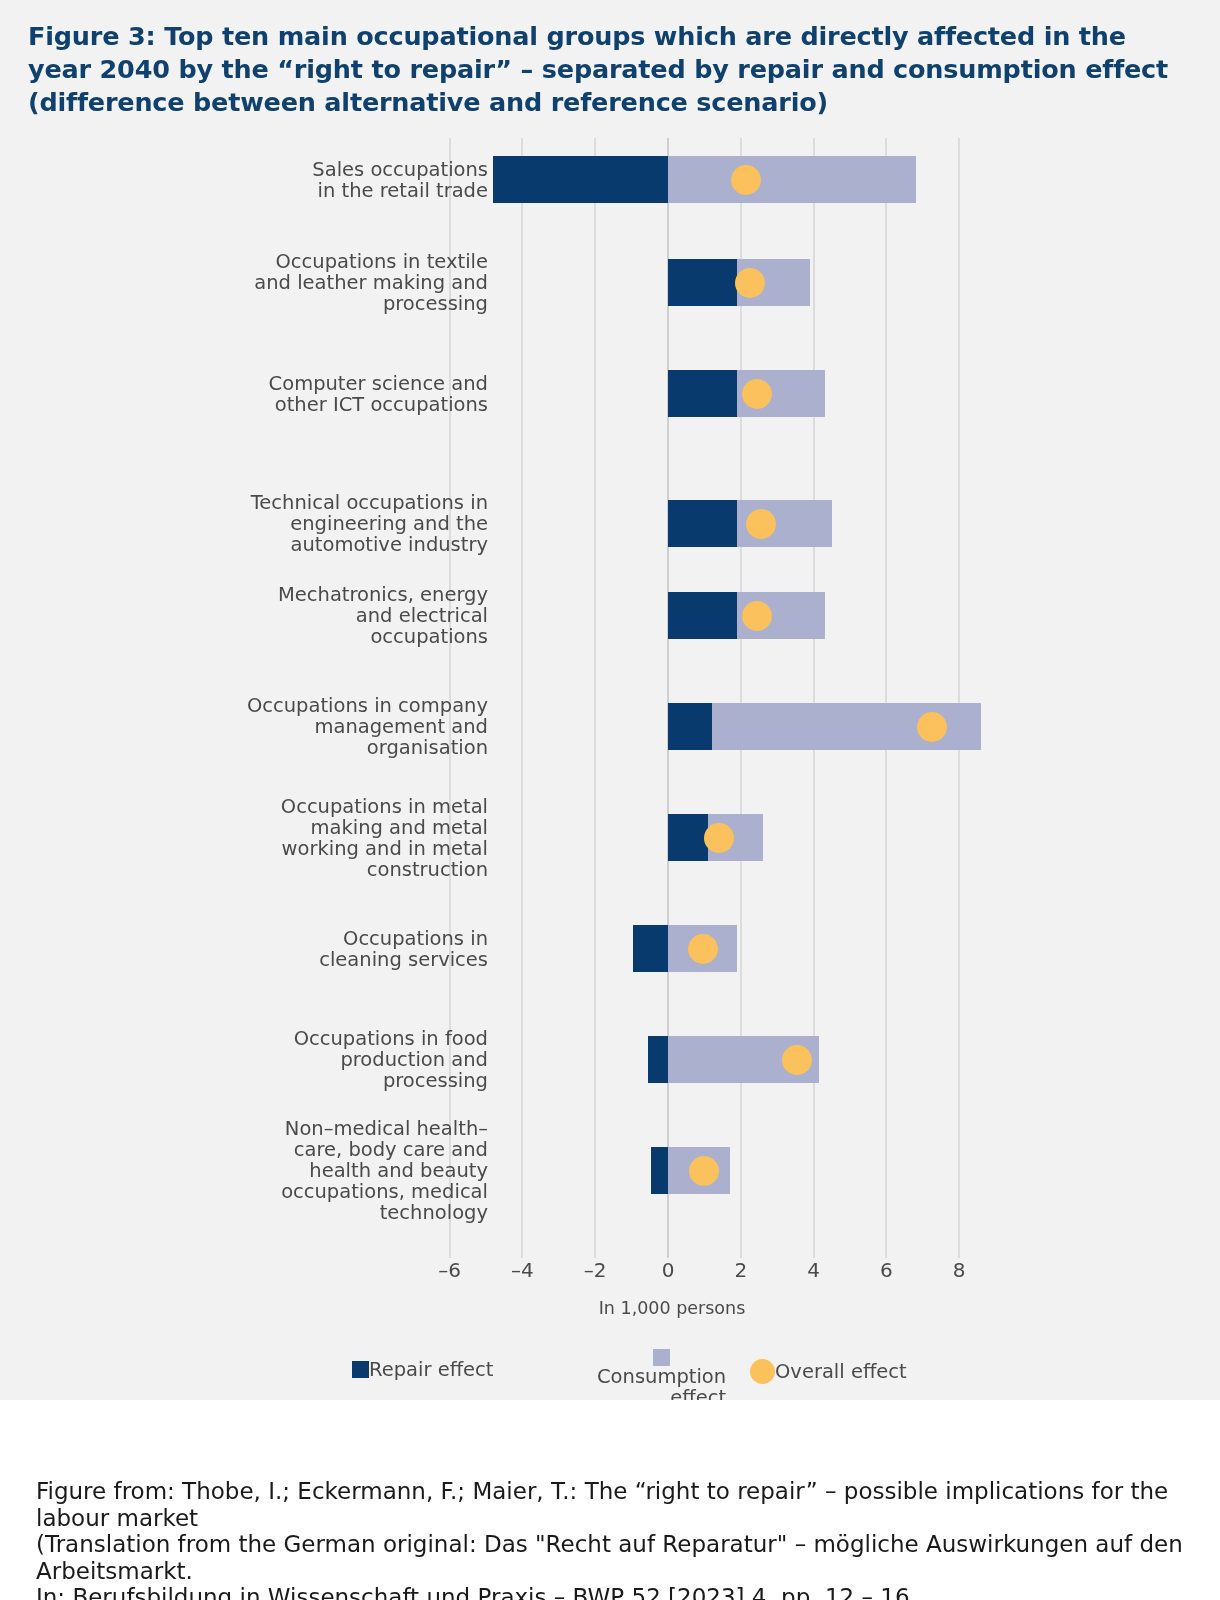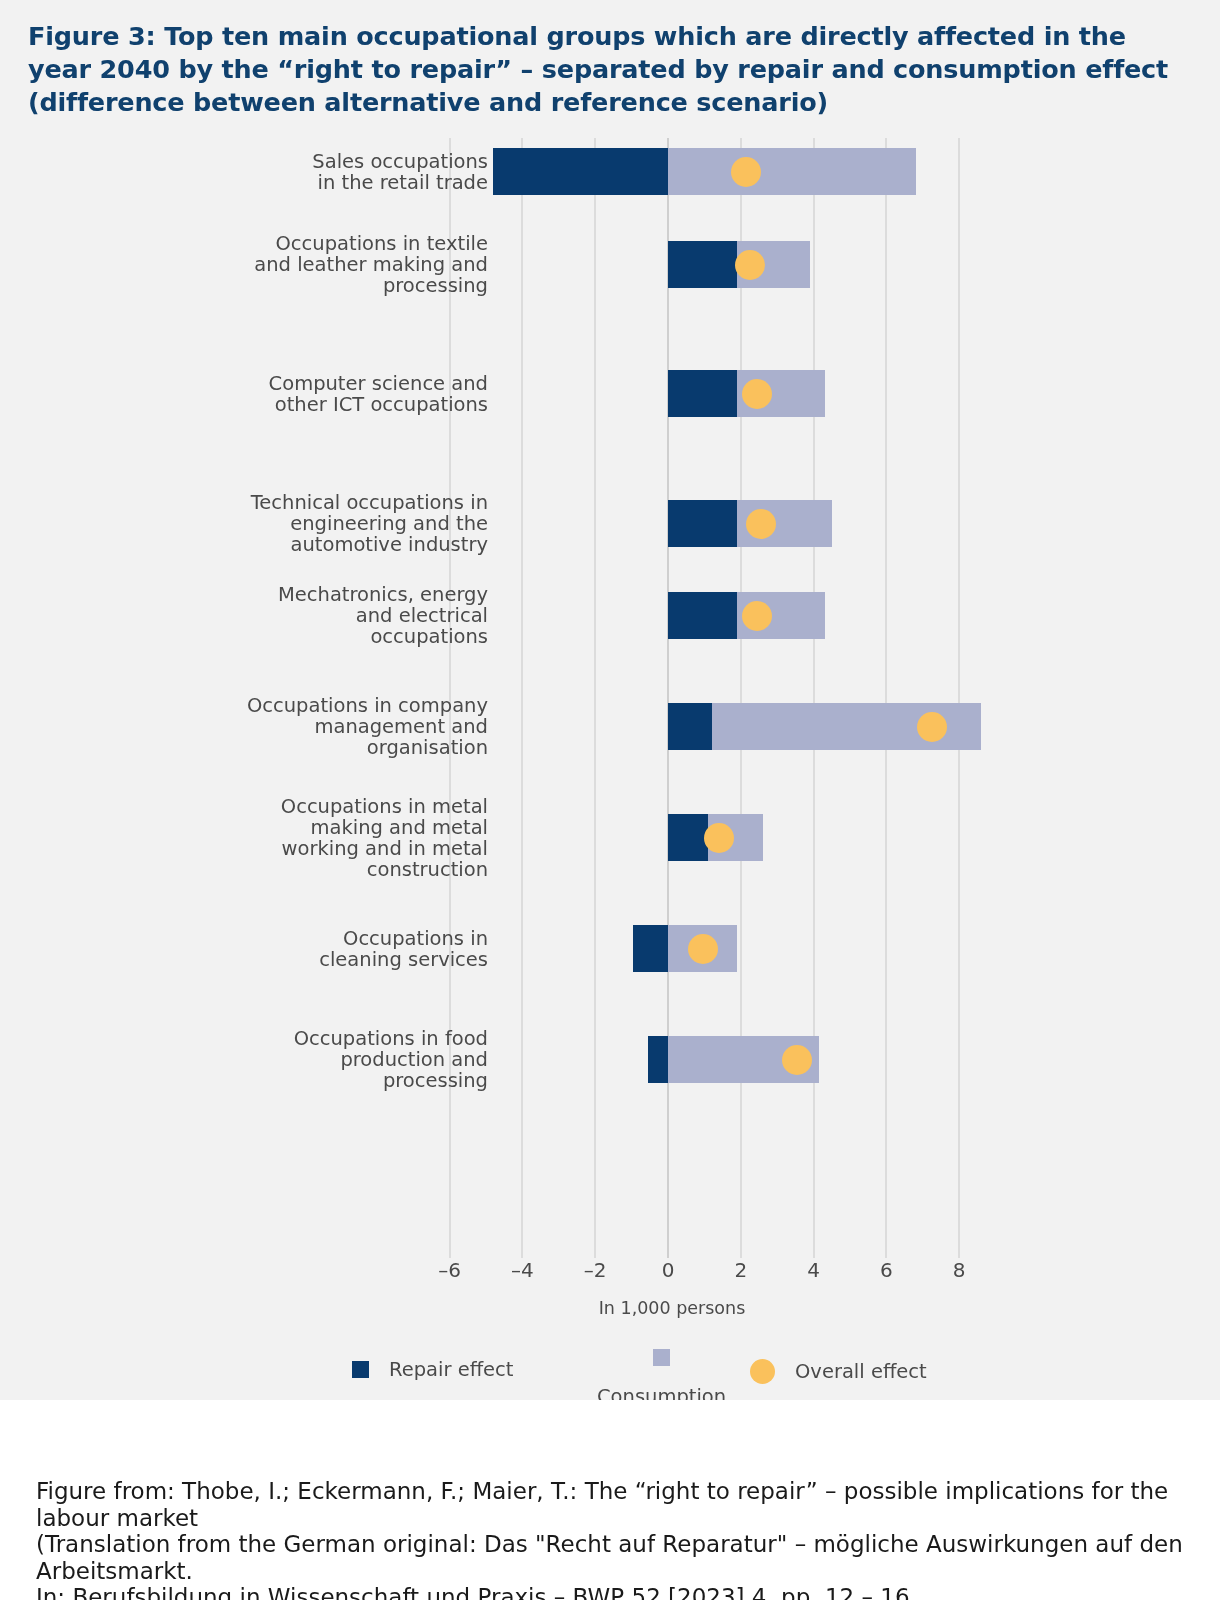--- a/index.html
+++ b/index.html
@@ -132,21 +132,21 @@
     position: absolute;
     top: 1215px;
     left: 0;
     width: 1220px;
     height: 50px;
   }
   .legend-item {
     position: absolute;
     display: flex;
     align-items: center;
-    gap: 20px;
+    gap: 0;
     text-align: right;
   }
   .legend-swatch-sq {
     width: 17px;
     height: 17px;
     flex: 0 0 auto;
   }
   .legend-swatch-dot {
     width: 25px;
     height: 25px;
@@ -212,28 +212,28 @@
         <div class="gridline" style="left: 448.6px;"></div>
         <div class="gridline" style="left: 521.4px;"></div>
         <div class="gridline" style="left: 594.2px;"></div>
         <div class="gridline zero" style="left: 667px;"></div>
         <div class="gridline" style="left: 739.8px;"></div>
         <div class="gridline" style="left: 812.6px;"></div>
         <div class="gridline" style="left: 885.4px;"></div>
         <div class="gridline" style="left: 958.2px;"></div>
       </div>
     <div class="rows" id="rows">
-        <div class="row" style="top: 0px; height: 111px;">
+        <div class="row" style="top: 8px; height: 111px;">
           <div class="cat-label" style="top: 12.5px;">Sales occupations
 in the retail trade</div>
           <div class="bar bar-consumption" style="left: 668px; width: 247.52px; top: 10px;"></div>
           <div class="bar bar-repair" style="left: 493.28px; width: 174.72px; top: 10px;"></div>
           <div class="dot" style="left: 731.26px; top: 18.5px;"></div>
         </div>
-        <div class="row" style="top: 93px; height: 111px;">
+        <div class="row" style="top: 111px; height: 111px;">
           <div class="cat-label" style="top: 2px;">Occupations in textile
 and leather making and
 processing</div>
           <div class="bar bar-consumption" style="left: 737.16px; width: 72.8px; top: 10px;"></div>
           <div class="bar bar-repair" style="left: 668px; width: 69.16px; top: 10px;"></div>
           <div class="dot" style="left: 734.9px; top: 18.5px;"></div>
         </div>
         <div class="row" style="top: 222px; height: 111px;">
           <div class="cat-label" style="top: 12.5px;">Computer science and
 other ICT occupations</div>
@@ -281,20 +281,30 @@
           <div class="bar bar-repair" style="left: 633.42px; width: 34.58px; top: 10px;"></div>
           <div class="dot" style="left: 687.58px; top: 18.5px;"></div>
         </div>
         <div class="row" style="top: 888px; height: 111px;">
           <div class="cat-label" style="top: 2px;">Occupations in food
 production and
 processing</div>
           <div class="bar bar-consumption" style="left: 668px; width: 151.06px; top: 10px;"></div>
           <div class="bar bar-repair" style="left: 647.98px; width: 20.02px; top: 10px;"></div>
           <div class="dot" style="left: 782.22px; top: 18.5px;"></div>
+        </div>
+        <div class="row" style="top: 999px; height: 111px;">
+          <div class="cat-label" style="top: -19px;">Non–medical health–
+care, body care and
+health and beauty
+occupations, medical
+technology</div>
+          <div class="bar bar-consumption" style="left: 668px; width: 61.88px; top: 10px;"></div>
+          <div class="bar bar-repair" style="left: 650.892px; width: 17.108px; top: 10px;"></div>
+          <div class="dot" style="left: 689.4px; top: 18.5px;"></div>
         </div>
       </div>
     <div id="ticklabels">
         <div class="tick-label" style="left: 419.6px; top: 1128px;">–6</div>
         <div class="tick-label" style="left: 492.4px; top: 1128px;">–4</div>
         <div class="tick-label" style="left: 565.2px; top: 1128px;">–2</div>
         <div class="tick-label" style="left: 638px; top: 1128px;">0</div>
         <div class="tick-label" style="left: 710.8px; top: 1128px;">2</div>
         <div class="tick-label" style="left: 783.6px; top: 1128px;">4</div>
         <div class="tick-label" style="left: 856.4px; top: 1128px;">6</div>

